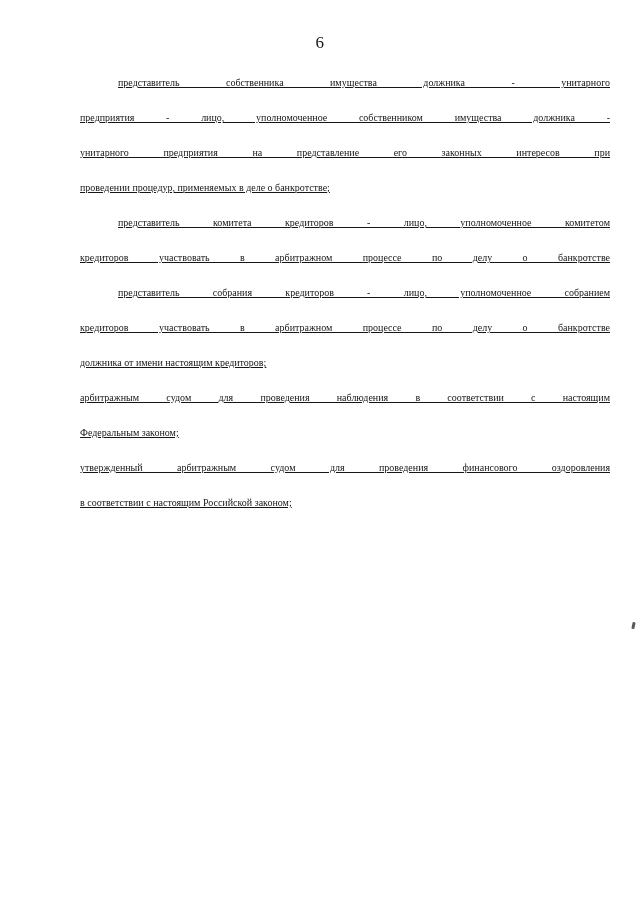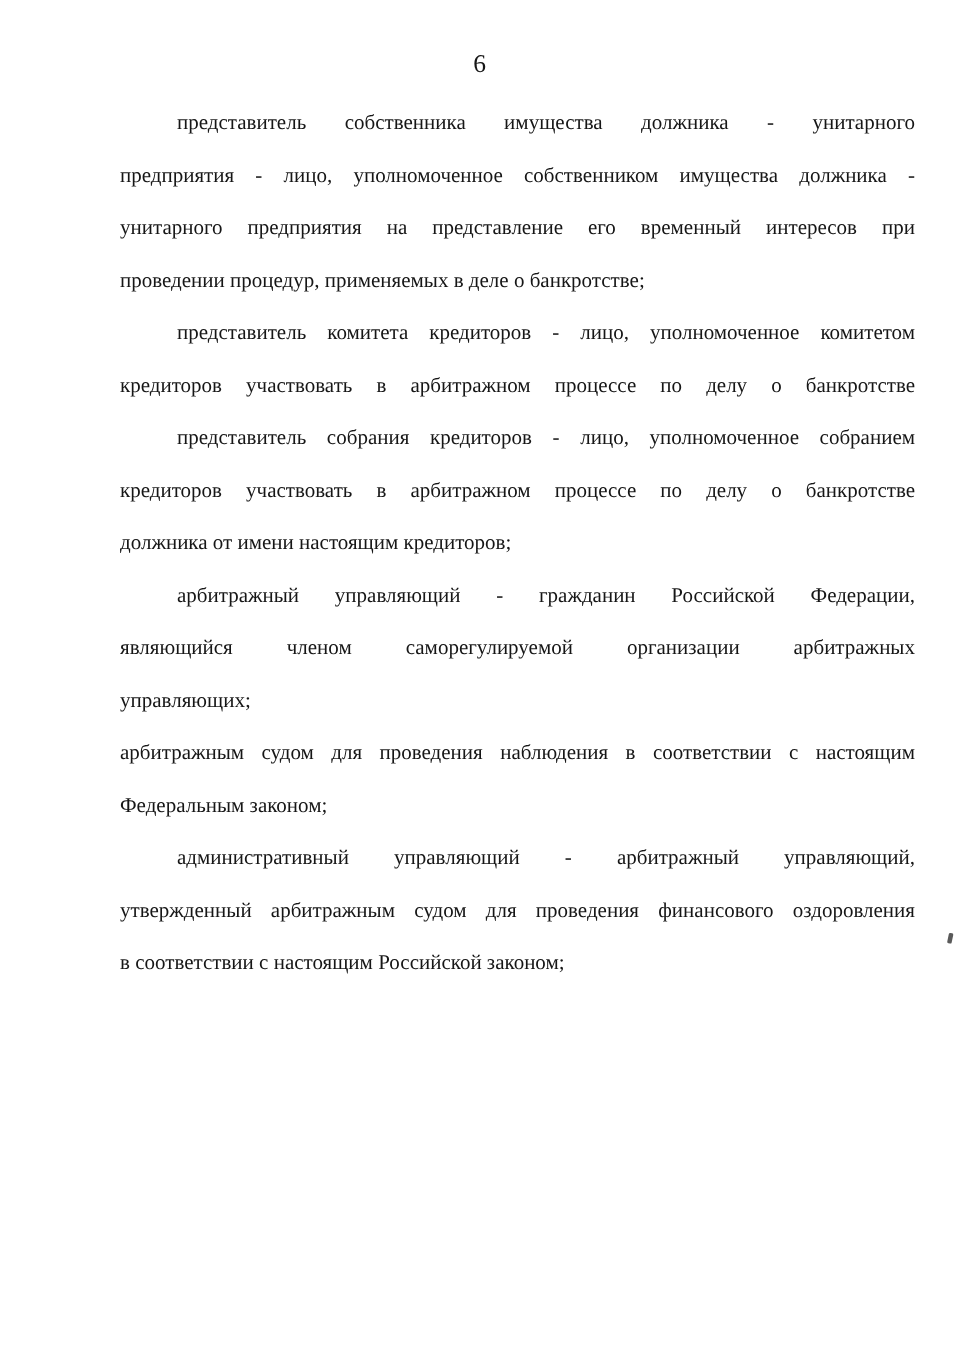--- a/index.html
+++ b/index.html
@@ -23,21 +23,22 @@
   .page-number {
     margin-top: 30px;
     text-align: center;
     font-size: 17px;
     line-height: 26px;
     letter-spacing: 0.5px;
   }
   .text-block {
     margin: 9px 30px 0 80px;
     width: 530px;
-    font-size: 14px;
+    font-size: 10px;
+    text-decoration: underline;
   }
   .para { margin: 0; padding: 0; }
   .line {
     height: 35px;
     line-height: 35px;
     text-align: justify;
     text-align-last: justify;
     white-space: normal;
     overflow: hidden;
   }
@@ -59,48 +60,42 @@
 
 <div class="page">
 
   <div class="page-number">6</div>
 
   <div class="text-block">
 
     <div class="para">
       <div class="line first">представитель собственника имущества должника - унитарного</div>
       <div class="line">предприятия - лицо, уполномоченное собственником имущества должника -</div>
-      <div class="line">унитарного предприятия на представление его временный интересов при</div>
+      <div class="line">унитарного предприятия на представление его законных интересов при</div>
       <div class="line last">проведении процедур, применяемых в деле о банкротстве;</div>
     </div>
 
     <div class="para">
       <div class="line first">представитель комитета кредиторов - лицо, уполномоченное комитетом</div>
       <div class="line">кредиторов участвовать в арбитражном процессе по делу о банкротстве</div>
     </div>
 
     <div class="para">
       <div class="line first">представитель собрания кредиторов - лицо, уполномоченное собранием</div>
       <div class="line">кредиторов участвовать в арбитражном процессе по делу о банкротстве</div>
       <div class="line last">должника от имени настоящим кредиторов;</div>
     </div>
 
-    <div class="para">
-      <div class="line first">арбитражный управляющий - гражданин Российской Федерации,</div>
-      <div class="line">являющийся членом саморегулируемой организации арбитражных</div>
-      <div class="line last">управляющих;</div>
-    </div>
 
     <div class="para">
       <div class="line">арбитражным судом для проведения наблюдения в соответствии с настоящим</div>
       <div class="line last">Федеральным законом;</div>
     </div>
 
     <div class="para">
-      <div class="line first">административный управляющий - арбитражный управляющий,</div>
       <div class="line">утвержденный арбитражным судом для проведения финансового оздоровления</div>
       <div class="line last">в соответствии с настоящим Российской законом;</div>
     </div>
 
     <div class="para">
     </div>
 
   </div>
 
   <span class="speck"></span>

